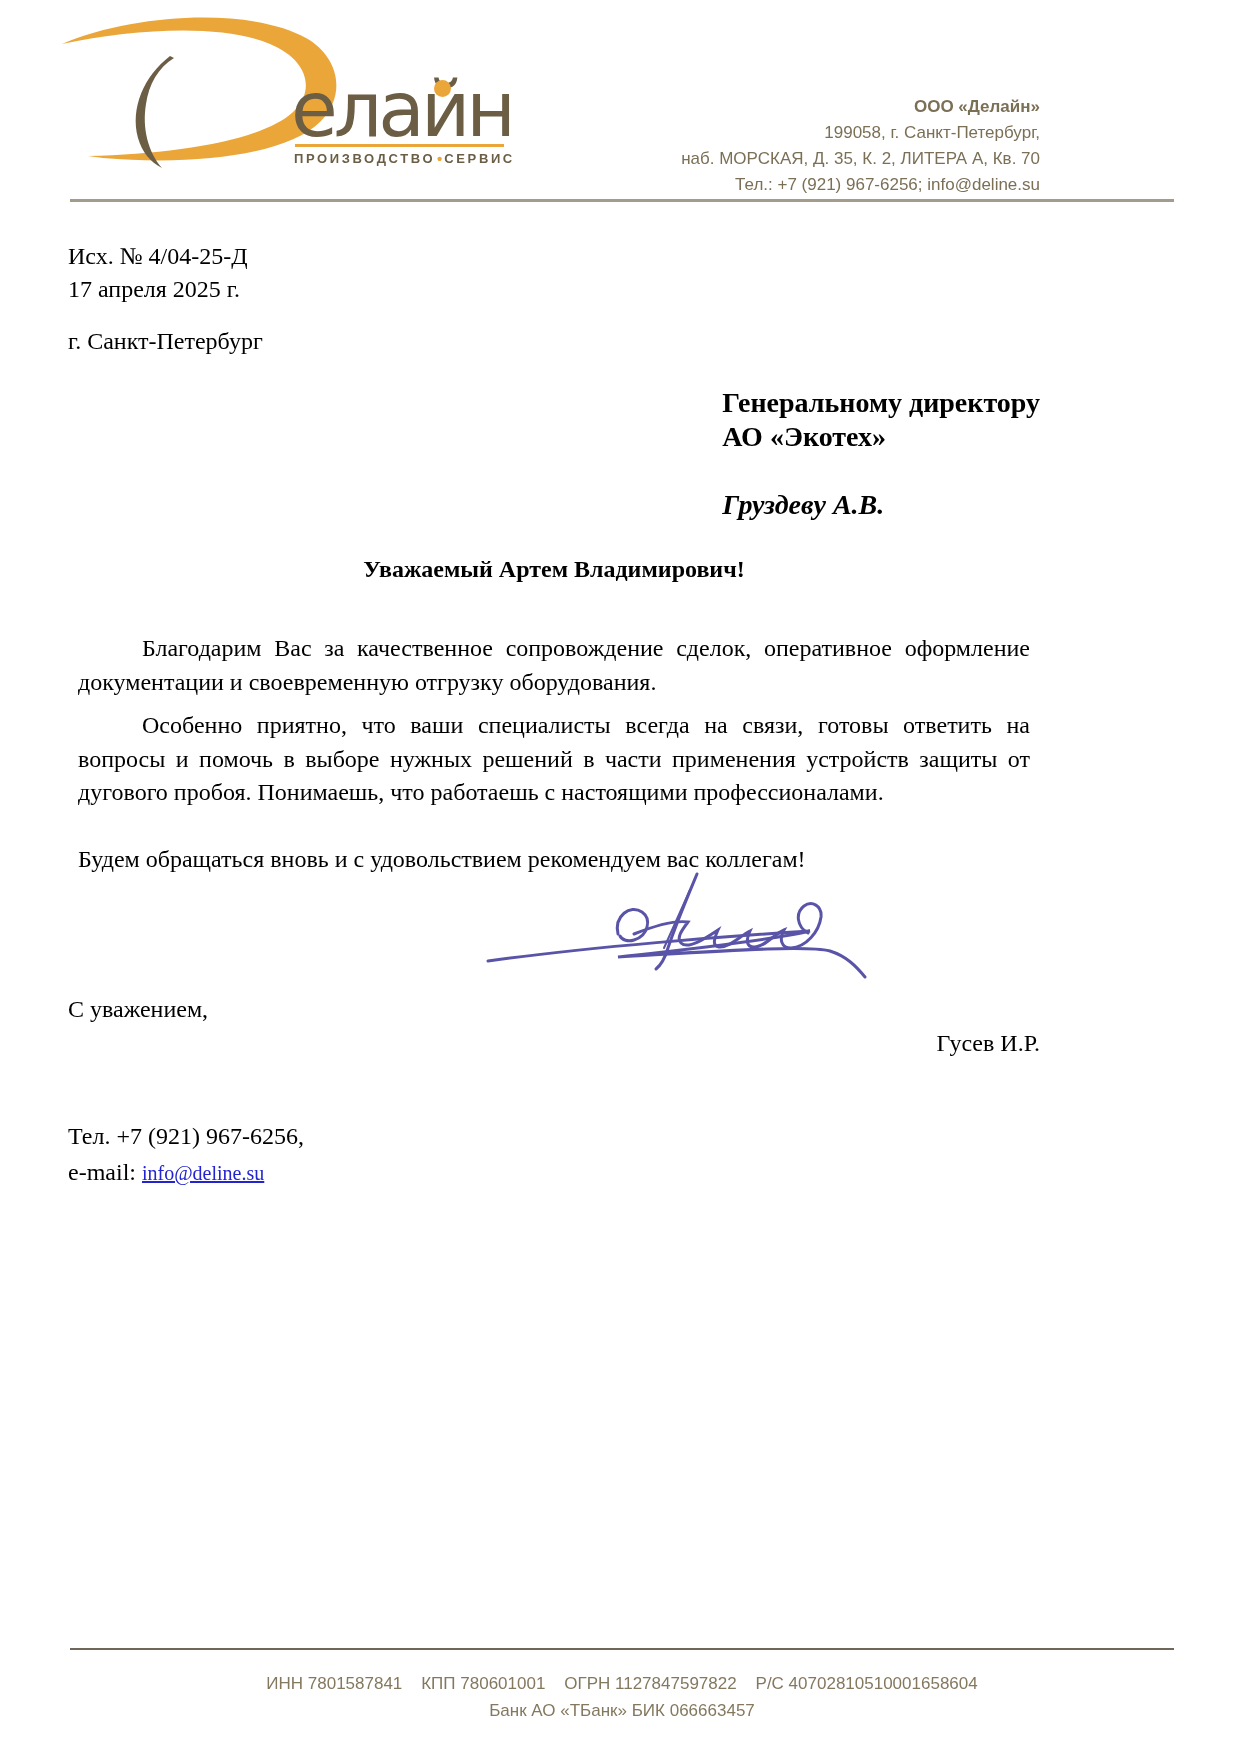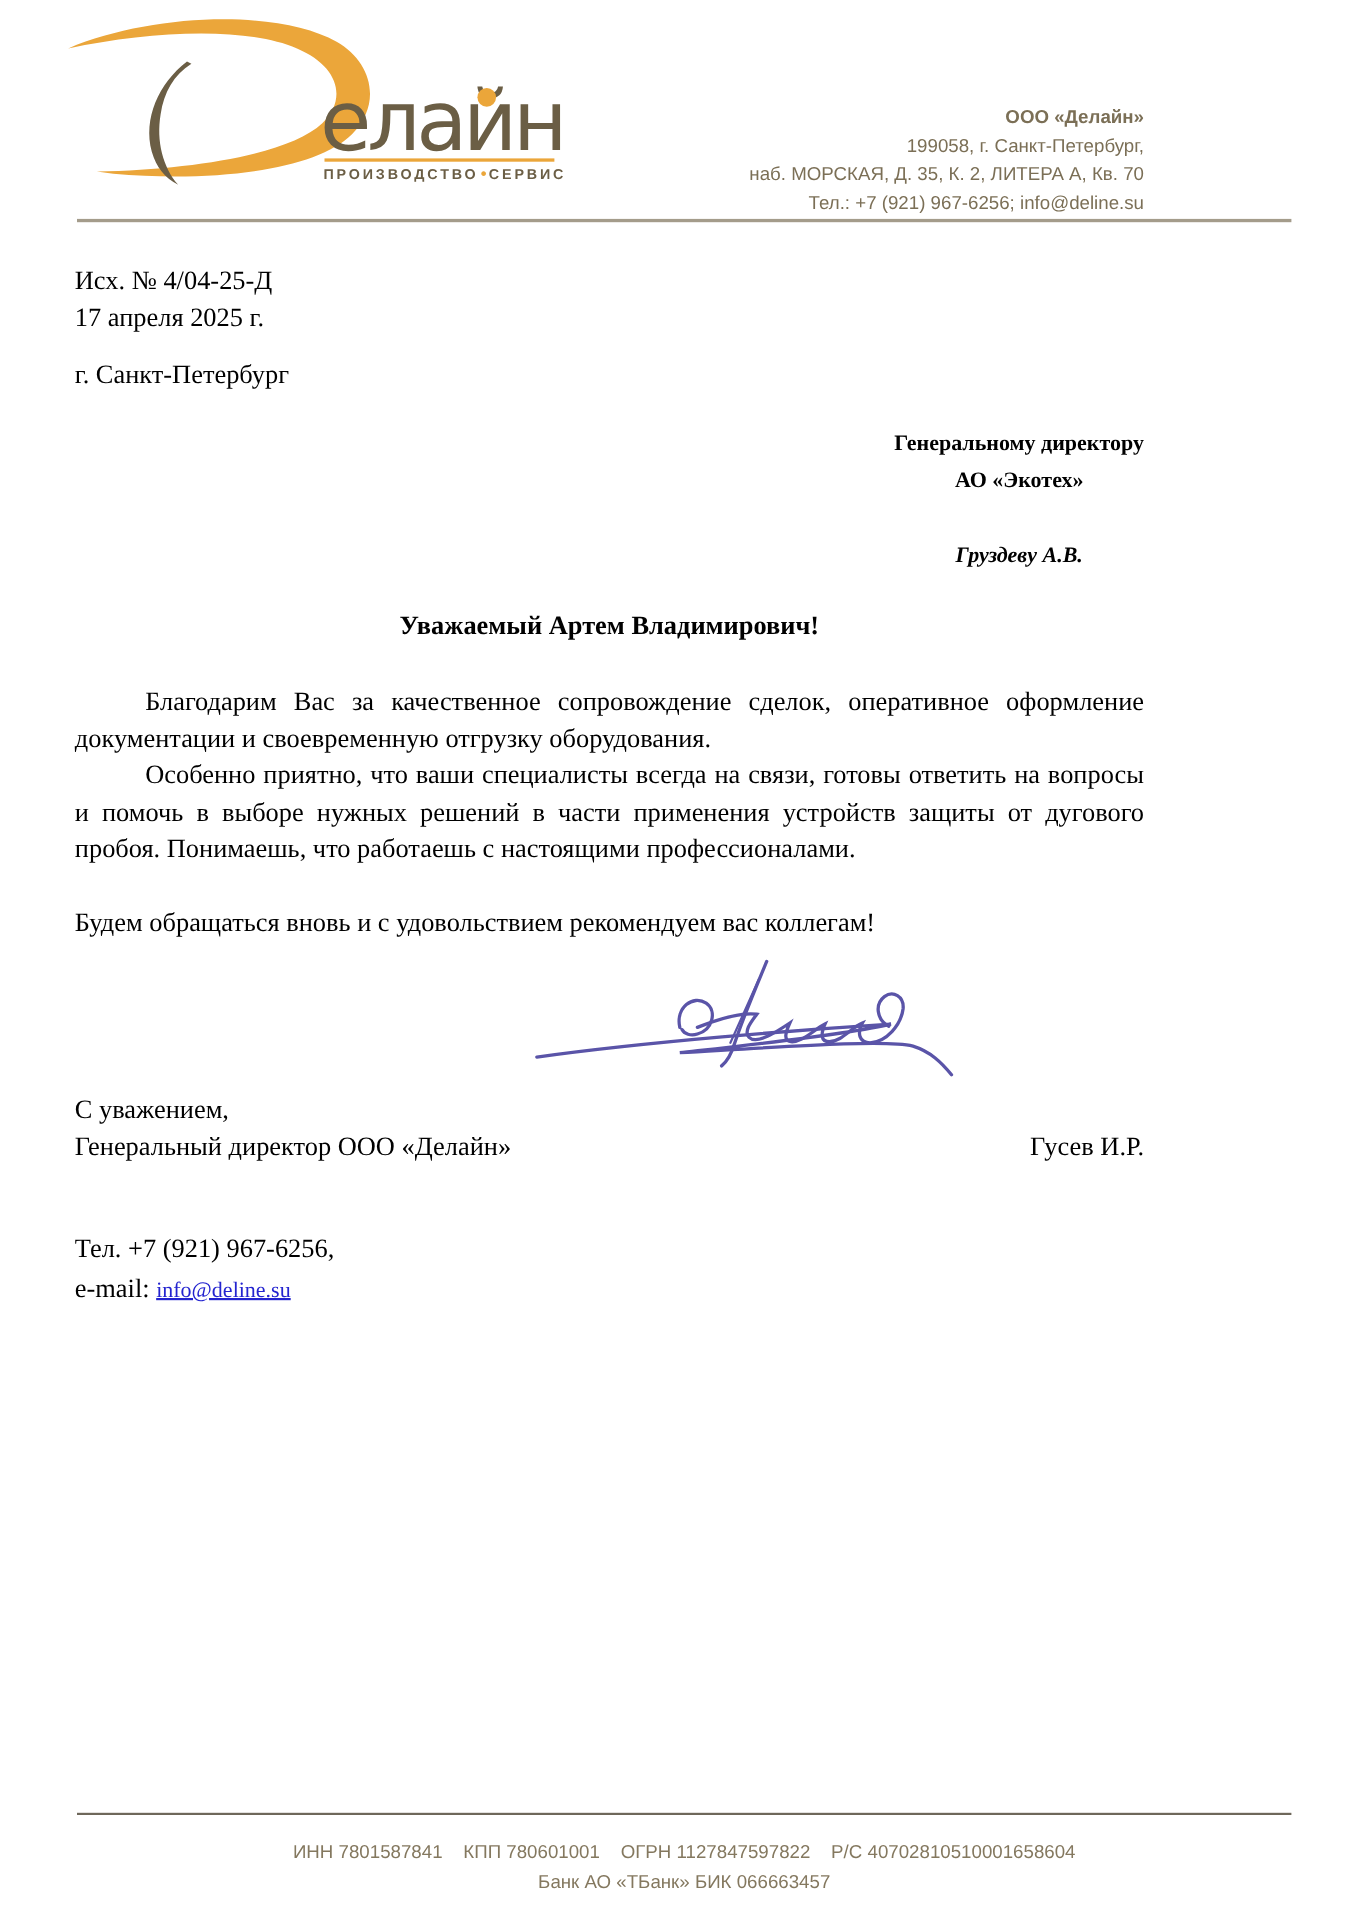--- a/index.html
+++ b/index.html
@@ -45,33 +45,33 @@
   .head-contact .company{font-weight:bold;margin-top:20px;}
   .top-divider{
     position:absolute;left:70px;top:199px;width:1104px;height:3px;
     background:#a49c8b;
   }
   
   .ref-block{position:absolute;left:68px;top:240px;font-size:24px;line-height:33px;}
   .city-line{position:absolute;left:68px;top:328px;font-size:24px;}
   .addressee{
     position:absolute;right:200px;top:386px;
-    font-size:20px;line-height:34px;font-weight:bold;text-align:center;
+    font-size:28px;line-height:34px;font-weight:bold;text-align:left;
   }
   .addressee .name{margin-top:34px;font-style:italic;}
   .salutation{
     position:absolute;left:68px;top:556px;width:972px;
     font-size:24px;font-weight:bold;text-align:center;
   }
   
   .body-text{
     position:absolute;left:68px;top:622px;width:972px;
     font-size:24px;line-height:33.5px;text-align:justify;
   }
-  .body-text p{margin:0;text-indent:64px;}
+  .body-text p{margin:10px;text-indent:64px;}
   .body-text p.no-indent{text-indent:0;text-align:left;margin-top:33px;}
   
   .sig-scribble{position:absolute;left:468px;top:860px;z-index:2;}
   .closing-line{position:absolute;left:68px;top:996px;font-size:24px;}
   .sig-title{position:absolute;left:68px;top:1030px;font-size:24px;}
   .sig-name{position:absolute;right:200px;top:1030px;font-size:24px;text-align:right;}
   .tel-block{position:absolute;left:68px;top:1118px;font-size:24px;line-height:36px;}
   .email-link{
     font-size:20px;color:#2323cf;text-decoration:underline;cursor:pointer;
   }
@@ -146,21 +146,20 @@
       <path d="M166 74 C186 66 206 60 220 62 C214 70 208 78 213 83 C220 90 238 78 250 70
                C246 79 244 86 251 87 C261 88 272 76 282 71 C278 80 278 87 286 87
                C297 87 306 74 316 70 C311 79 313 88 323 88 C338 87 351 72 353 57
                C354 46 344 40 336 46 C327 53 329 67 340 73"></path>
       <path d="M20 101 C120 87 262 76 342 71 C300 81 204 91 150 97
                C254 91 338 85 362 91 C378 96 388 106 397 117"></path>
     </g>
   </svg>
 
   <div class="closing-line">С уважением,</div>
-  <div class="sig-title">Генеральный директор ООО «Делайн»</div>
   <div class="sig-name">Гусев И.Р.</div>
 
   <div class="tel-block">
     <div>Тел. +7 (921) 967-6256,</div>
     <div>
       <span>e-mail: </span><a class="email-link">info@deline.su</a>
     </div>
   </div>
 
   <div class="footer">

